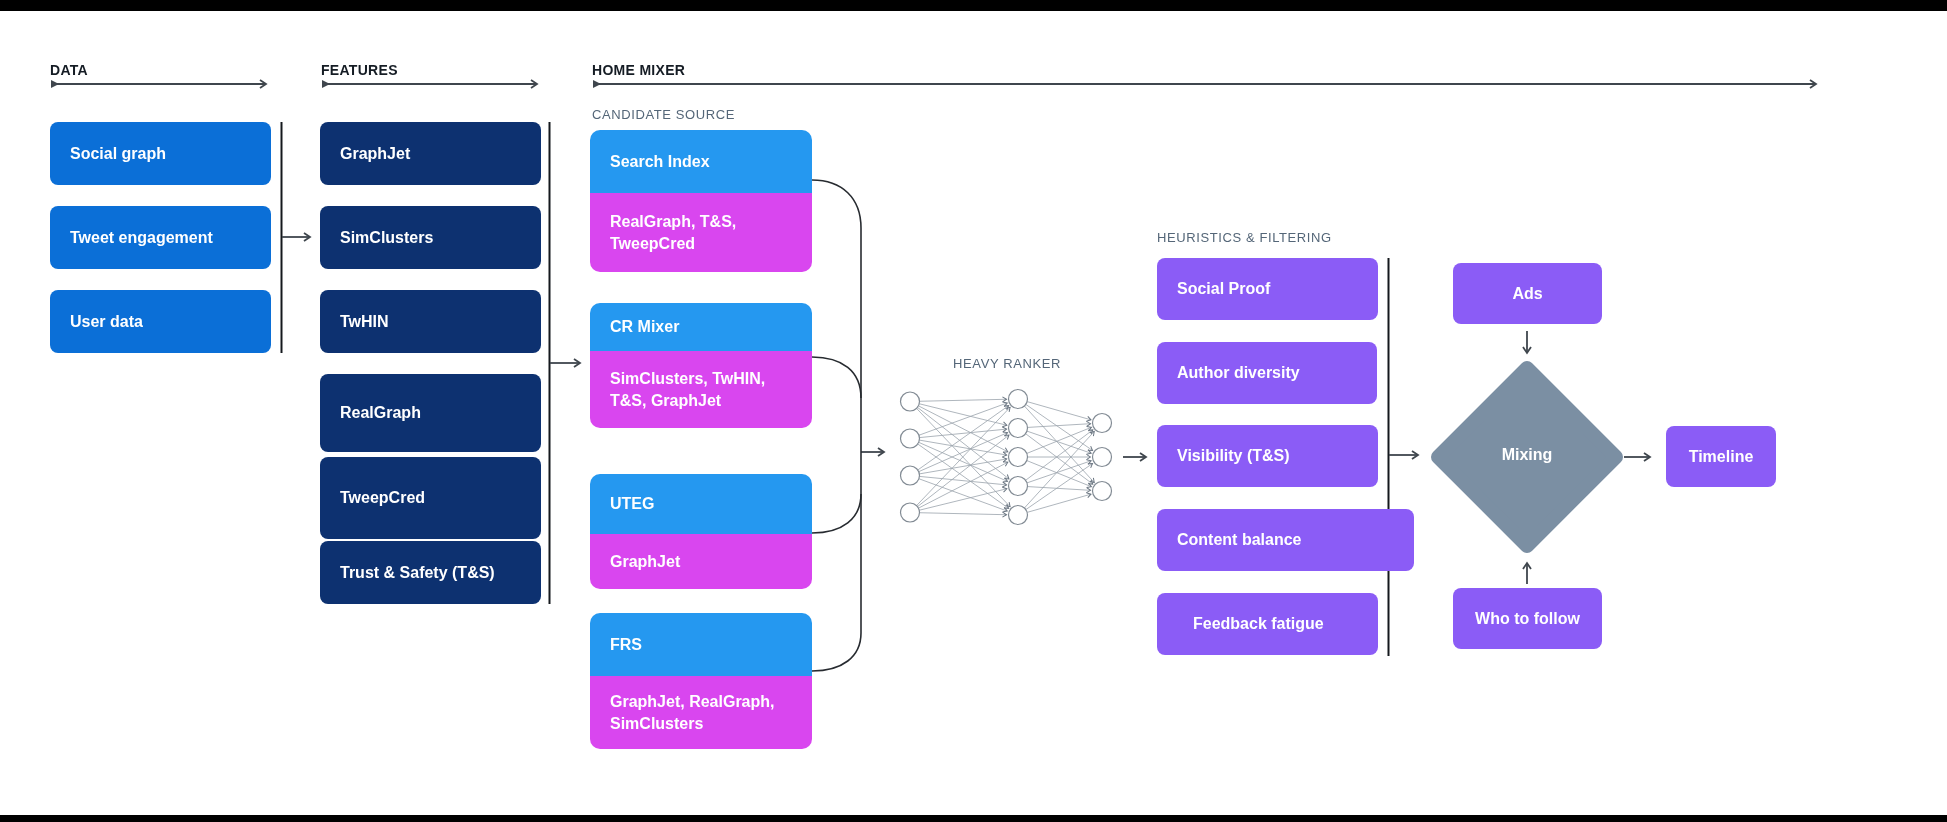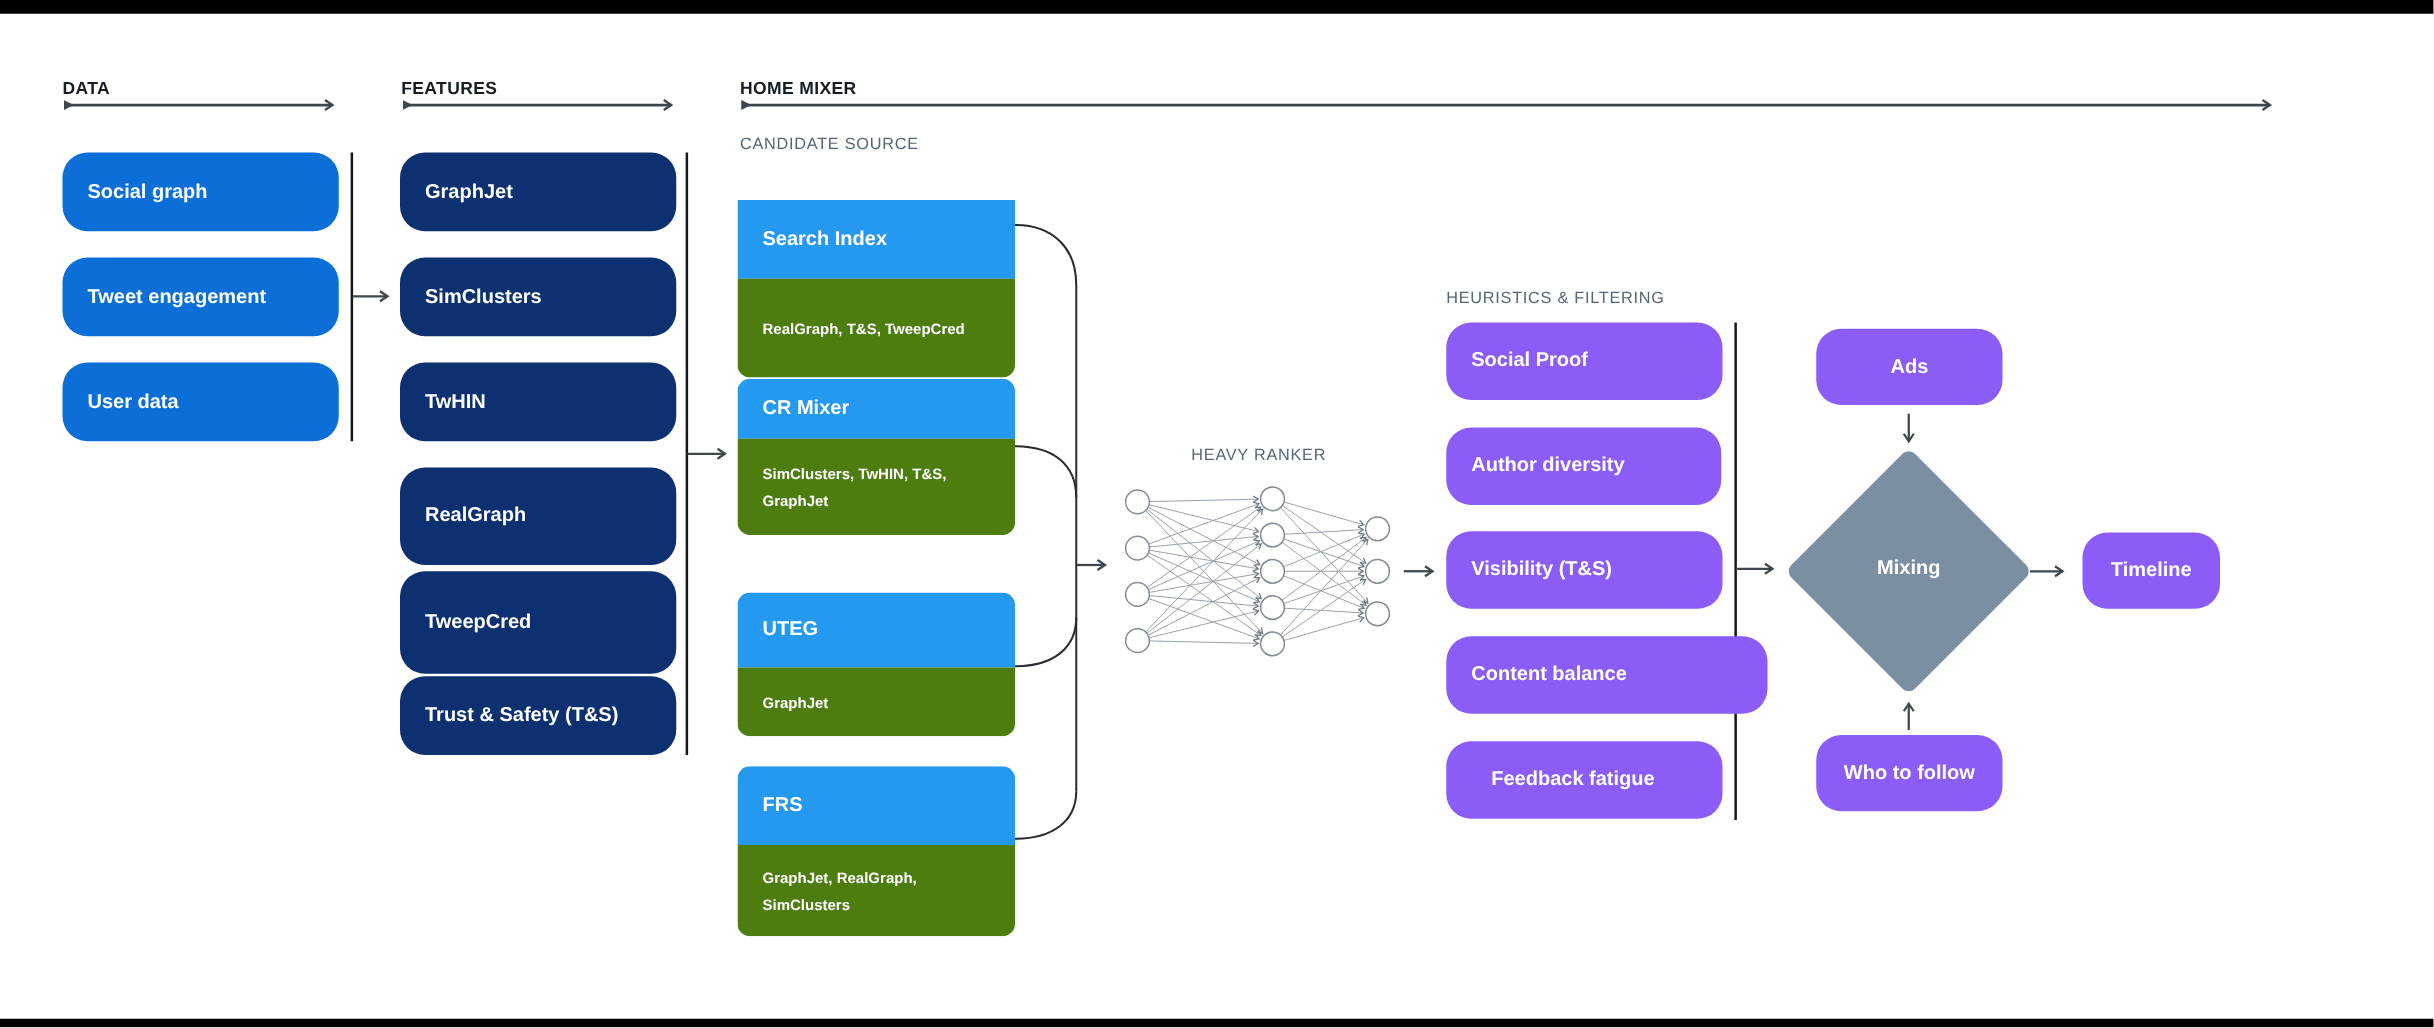--- a/index.html
+++ b/index.html
@@ -4,30 +4,30 @@
 <style>
   html,body{margin:0;padding:0;background:#ffffff;}
   .canvas{position:relative;width:1947px;height:822px;background:#ffffff;overflow:hidden;
           font-family:"Liberation Sans",sans-serif;}
   .bar{position:absolute;left:0;width:1947px;background:#000000;}
   .bar-top{top:0;height:11px;}
   .bar-bottom{top:815px;height:7px;}
   .overlay{position:absolute;left:0;top:0;}
   .sec-title{position:absolute;font-size:14px;font-weight:700;color:#151c24;letter-spacing:.3px;}
   .sub-title{position:absolute;font-size:13px;font-weight:400;color:#546678;letter-spacing:.6px;}
-  .box{position:absolute;border-radius:20px;color:#ffffff;font-size:16px;font-weight:600;
+  .box{position:absolute;border-radius:8px;color:#ffffff;font-size:16px;font-weight:600;
        display:flex;align-items:center;padding:0 20px;box-sizing:border-box;}
   .box-data{background:#0b6fd7;}
   .box-feature{background:#0d3170;}
   .box-bright{background:#8b5cf6;}
   .box-center{justify-content:center;padding:0;text-align:center;}
   .cs-group{position:absolute;width:222px;border-radius:10px;overflow:hidden;}
   .cs-head{background:#2598f0;color:#fff;font-size:16px;font-weight:600;
            display:flex;align-items:center;padding:0 20px;box-sizing:border-box;}
-  .cs-sub{background:#4d7c0f;color:#fff;font-size:12px;font-weight:600;line-height:22px;
+  .cs-sub{background:#d946ef;color:#fff;font-size:16px;font-weight:600;line-height:22px;
           display:flex;align-items:center;padding:0 20px;box-sizing:border-box;}
   .nn-label{position:absolute;text-align:center;}
   .diamond-label{position:absolute;left:1452px;top:446px;width:150px;text-align:center;
                  color:#ffffff;font-size:16px;font-weight:600;}
 </style>
 </head>
 <body>
 
 <div class="canvas">
 
@@ -144,21 +144,21 @@
   <div class="box box-feature" style="left:320px;top:122px;width:221px;height:63px;">GraphJet</div>
   <div class="box box-feature" style="left:320px;top:206px;width:221px;height:63px;">SimClusters</div>
   <div class="box box-feature" style="left:320px;top:290px;width:221px;height:63px;">TwHIN</div>
   <div class="box box-feature" style="left:320px;top:374px;width:221px;height:78px;">RealGraph</div>
   <div class="box box-feature" style="left:320px;top:457px;width:221px;height:82px;">TweepCred</div>
   <div class="box box-feature" style="left:320px;top:541px;width:221px;height:63px;">Trust &amp; Safety (T&amp;S)</div>
 
   <div class="sub-title" style="left:592px;top:107px;">CANDIDATE SOURCE</div>
 
   <div class="cs-group" style="left:590px;top:130px;">
-    <div class="cs-head" style="height:63px;margin-top:30px;">Search Index</div>
+    <div class="cs-head" style="height:63px;">Search Index</div>
     <div class="cs-sub" style="height:79px;">RealGraph, T&amp;S, TweepCred</div>
   </div>
 
   <div class="cs-group" style="left:590px;top:303px;">
     <div class="cs-head" style="height:48px;">CR Mixer</div>
     <div class="cs-sub" style="height:77px;">SimClusters, TwHIN, T&amp;S, GraphJet</div>
   </div>
 
   <div class="cs-group" style="left:590px;top:474px;">
     <div class="cs-head" style="height:60px;">UTEG</div>

